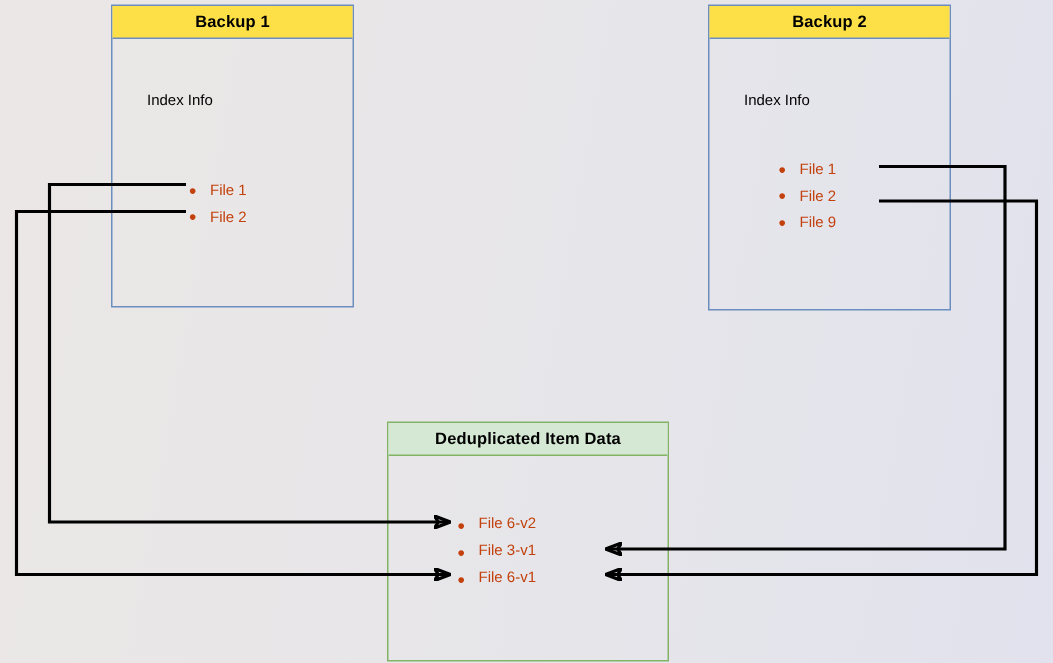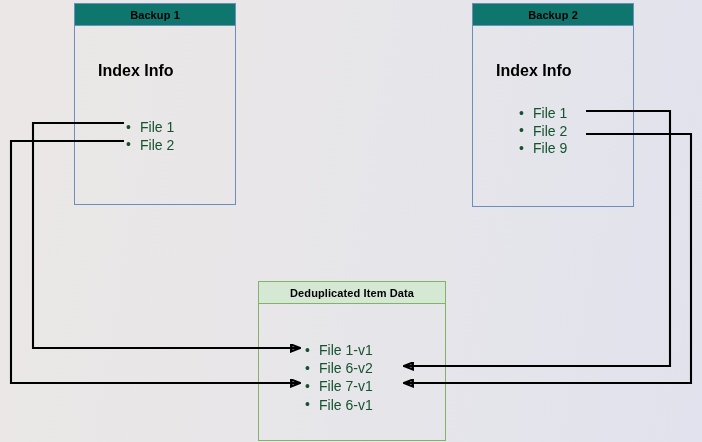--- a/index.html
+++ b/index.html
@@ -30,51 +30,50 @@
     border-color: #82b366;
   }
   .box-header {
     position: absolute;
     left: 0;
     right: 0;
     top: 0;
     height: 22px;
     box-sizing: border-box;
     border-bottom: 1.6px solid #6c8ebf;
-    background: #0f766e;
+    background: #fde047;
     color: #000;
     font-size: 11px;
     font-weight: bold;
     display: flex;
     align-items: center;
     justify-content: center;
     letter-spacing: 0.1px;
   }
   .box.green .box-header {
     border-bottom-color: #82b366;
     background: #d5e8d4;
   }
   .box-title-text { pointer-events: none; }
 
   .index-label {
     position: absolute;
-    font-size: 16px;
+    font-size: 10px;
     color: #000;
     white-space: nowrap;
-    font-weight: bold;
   }
   .file-list {
     position: absolute;
     margin: 0;
     padding: 0;
     list-style: none;
   }
   .file-list li {
-    font-size: 14px;
-    color: #14532d;
+    font-size: 10px;
+    color: #c2410c;
     line-height: 17.5px;
     white-space: nowrap;
     position: relative;
     padding-left: 15px;
   }
   .file-list li::before {
     content: "\2022";
     position: absolute;
     left: 1px;
     top: -0.5px;
@@ -127,23 +126,22 @@
       <li>File 2</li>
       <li>File 9</li>
     </ul>
   </div>
 
   <div class="box green" style="left:258px; top:281px; width:188px; height:160px;">
     <div class="box-header">
       <span class="box-title-text">Deduplicated Item Data</span>
     </div>
     <ul class="file-list wide" style="left:45px; top:59px;">
-      <li>File 1-v1</li>
       <li>File 6-v2</li>
-      <li>File 7-v1</li>
+      <li>File 3-v1</li>
       <li>File 6-v1</li>
     </ul>
   </div>
 
   <svg class="wires" viewBox="0 0 702 442" xmlns="http://www.w3.org/2000/svg">
     <defs>
       <marker id="arrowR" markerWidth="11" markerHeight="9" refX="10.4" refY="4.5" orient="auto" markerUnits="userSpaceOnUse">
         <path d="M0,0.4 L10.6,4.5 L0,8.6 L2.6,4.5 Z" fill="#000" stroke="none"></path>
       </marker>
       <marker id="arrowL" markerWidth="11" markerHeight="9" refX="10.4" refY="4.5" orient="auto" markerUnits="userSpaceOnUse">

